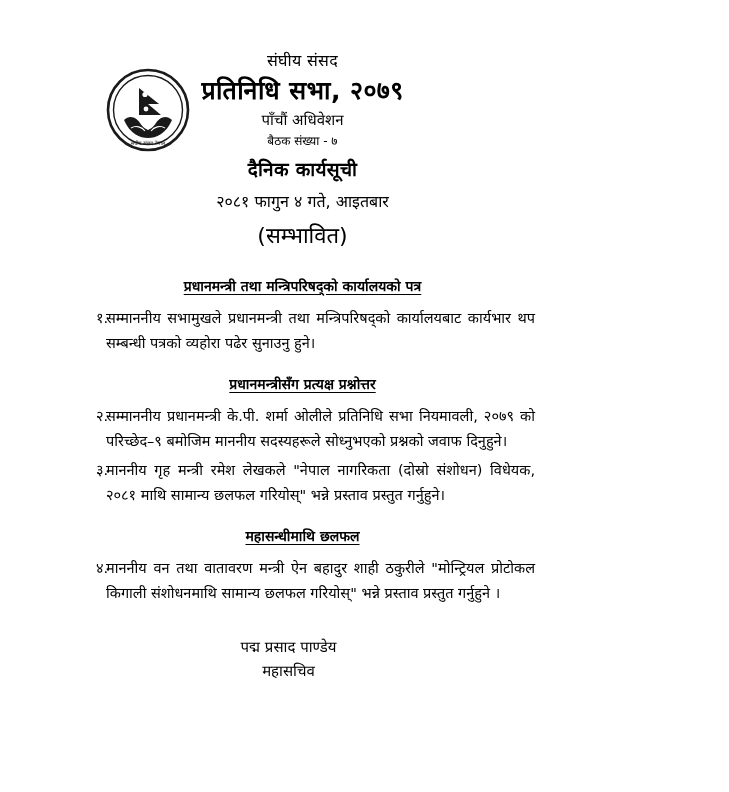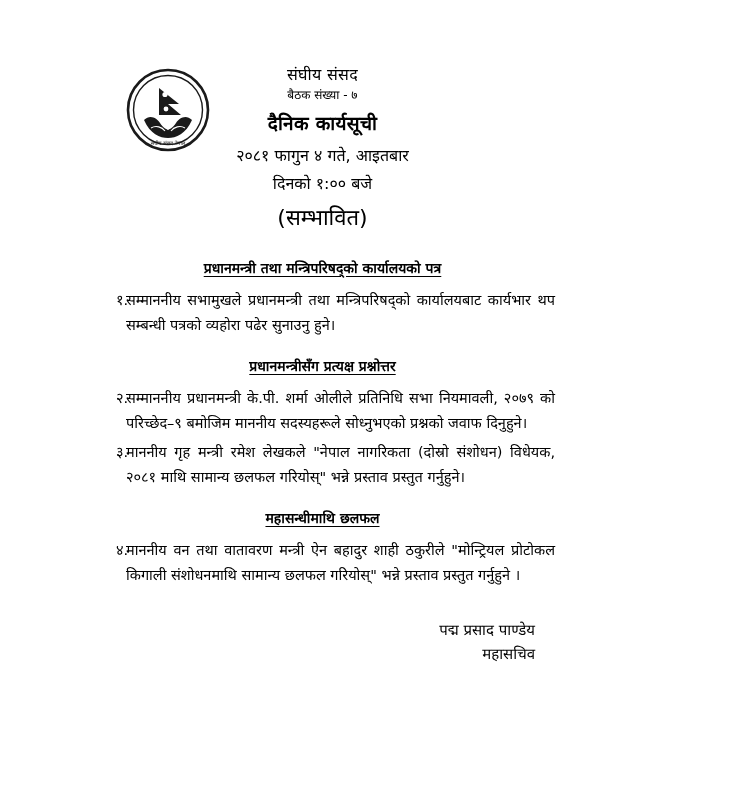--- a/index.html
+++ b/index.html
@@ -12,22 +12,21 @@
     background: #ffffff;
     font-family: "DejaVu Sans", sans-serif;
     color: #000000;
     overflow: hidden;
   }
   .page {
     position: relative;
     width: 605px;
     height: 792px;
     box-sizing: border-box;
-    padding: 60px 62px 0 62px;
-    margin-left: 20px;
+    padding: 46px 62px 0 62px;
   }
 
   
   .emblem {
     position: absolute;
     left: 106px;
     top: 68px;
     width: 84px;
     height: 84px;
   }
@@ -112,21 +111,21 @@
   }
   .item-text {
     flex: 1 1 auto;
     text-align: justify;
     text-justify: inter-word;
   }
 
   
   .signature {
     margin-top: 30px;
-    text-align: right;
+    text-align: center;
     padding-right: 28px;
     font-size: 15px;
     line-height: 1.6;
   }
   .sig-name { }
   .sig-title { }
 </style>
 </head>
 <body>
 
@@ -143,24 +142,25 @@
 
       <path d="M18 52 C24 46 31 50 34 55 C37 60 42 62 42 62 C42 62 47 60 50 55 C53 50 60 46 66 52 C60 66 50 70 42 70 C34 70 24 66 18 52 Z" fill="#1a1a1a"></path>
       <path d="M25 60 C30 57 36 59 39 63" stroke="#ffffff" stroke-width="1.1" fill="none"></path>
       <path d="M59 60 C54 57 48 59 45 63" stroke="#ffffff" stroke-width="1.1" fill="none"></path>
       <text x="42" y="76.5" font-size="5.2" fill="#1a1a1a" text-anchor="middle" font-family="DejaVu Sans, sans-serif">संघीय संसद नेपाल</text>
     </svg>
   </div>
 
   <div class="header">
     <div class="h-line l-parliament">संघीय संसद</div>
+    <div class="h-line l-title">प्रतिनिधि सभा, २०७९</div>
+    <div class="h-line l-session">पाँचौं अधिवेशन</div>
     <div class="h-line l-sitting">बैठक संख्या - ७</div>
     <div class="h-line l-agenda">दैनिक कार्यसूची</div>
     <div class="h-line l-date">२०८१ फागुन ४ गते, आइतबार</div>
-    <div class="h-line l-time">दिनको १:०० बजे</div>
     <div class="h-line l-tentative">(सम्भावित)</div>
   </div>
 
   <div class="body-area">
 
     <div class="section">
       <div class="section-heading">प्रधानमन्त्री तथा मन्त्रिपरिषद्को कार्यालयको पत्र</div>
       <div class="item">
         <div class="item-num">१.</div>
         <div class="item-text">सम्माननीय सभामुखले प्रधानमन्त्री तथा मन्त्रिपरिषद्को कार्यालयबाट कार्यभार थप सम्बन्धी पत्रको व्यहोरा पढेर सुनाउनु हुने।</div>

